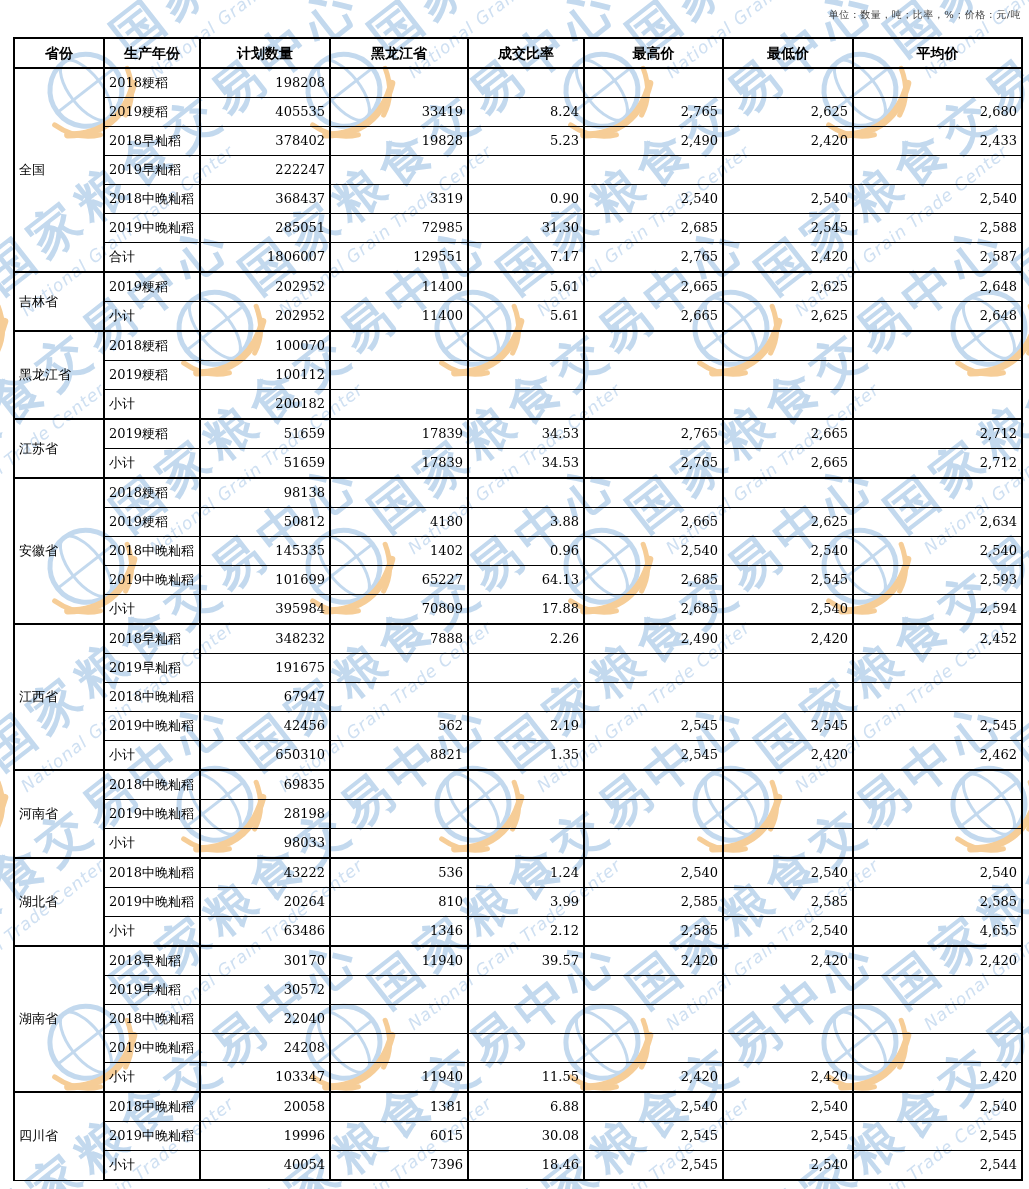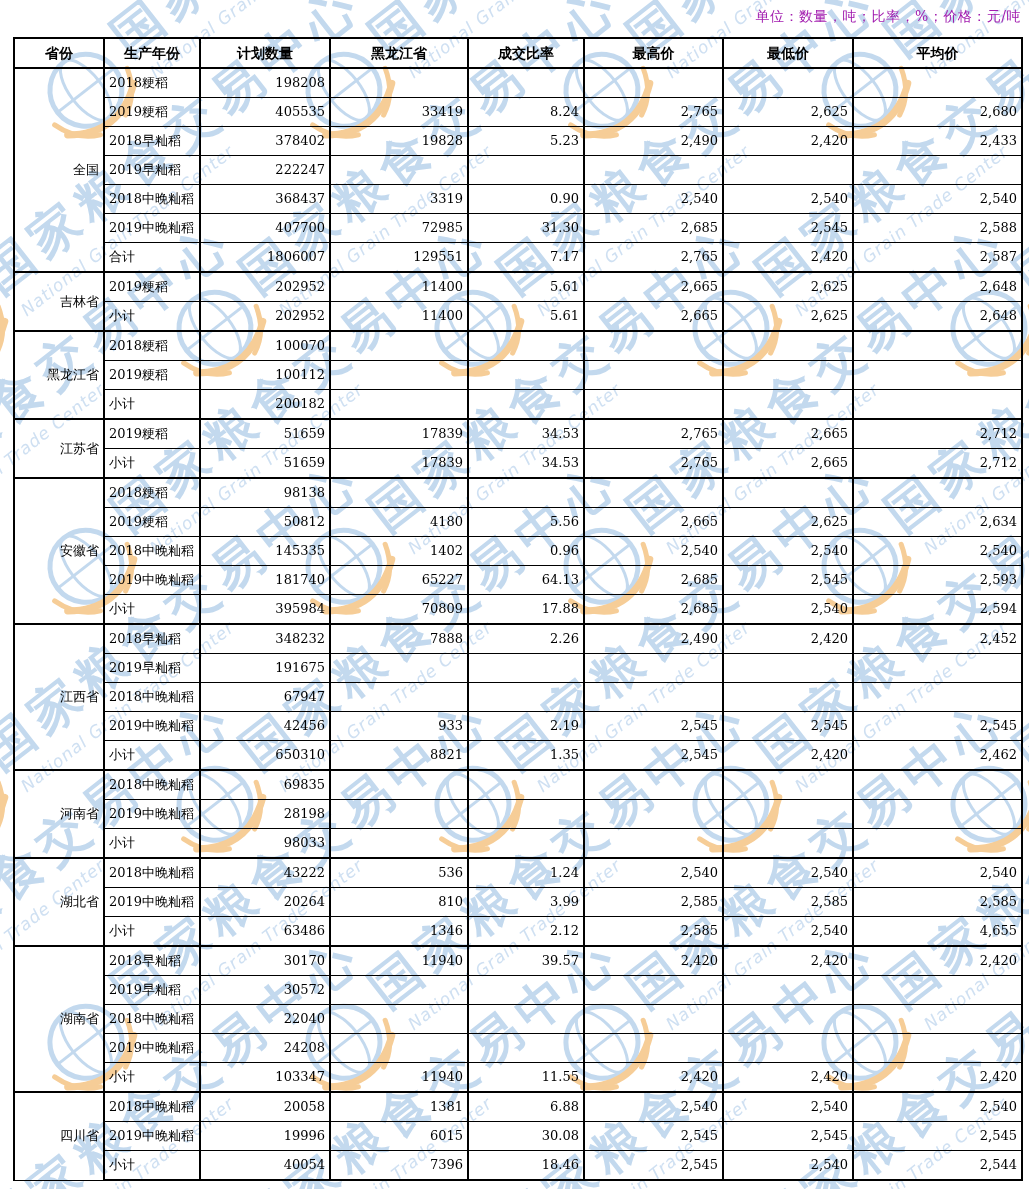--- a/index.html
+++ b/index.html
@@ -7,40 +7,40 @@
     width:1029px;height:1189px;position:relative;background:#ffffff;
     font-family:"DejaVu Serif","Liberation Serif",serif;
     overflow:hidden;
   }
   #watermark-layer{
     position:absolute;left:0;top:0;width:1029px;height:1189px;
     z-index:0;pointer-events:none;
   }
   #units-note{
     position:absolute;top:8px;right:8px;z-index:2;
-    font-size:14px;color:#a21caf;letter-spacing:0.5px;
+    font-size:10px;color:#404040;letter-spacing:0.5px;
   }
   #grain-table{
     position:absolute;left:13px;top:37px;z-index:1;
     width:1008px;border-collapse:collapse;table-layout:fixed;
     background:transparent;
   }
   #grain-table th,#grain-table td{
     border-left:2px solid #000;border-right:2px solid #000;
     border-top:1px solid #000;border-bottom:1px solid #000;
     height:28px;padding:0 4px;font-size:13px;color:#000;
     overflow:hidden;background:transparent;line-height:1.05;
   }
   #grain-table th{
     font-weight:bold;font-size:14px;text-align:center;
     border-top:2px solid #000;
   }
   #grain-table tr.section-start td{border-top:2px solid #000;}
   #grain-table tr:last-child td{border-bottom:2px solid #000;}
-  td.province-cell{text-align:right;font-size:14px;}
+  td.province-cell{text-align:left;font-size:14px;}
   td.year-cell{text-align:left;padding:0 1px;}
   td.num-cell{text-align:right;padding-right:6px;font-size:13.5px;}
   col.c-prov{width:90px;}  col.c-year{width:96px;}
   col.c-plan{width:130px;} col.c-deal{width:138px;}
   col.c-rate{width:116px;} col.c-high{width:139px;}
   col.c-low{width:130px;}  col.c-avg{width:169px;}
 </style>
 </head>
 <body>
 
@@ -160,21 +160,21 @@
         <td class="year-cell">2018中晚籼稻</td>
         <td class="num-cell">368437</td>
         <td class="num-cell">3319</td>
         <td class="num-cell">0.90</td>
         <td class="num-cell">2,540</td>
         <td class="num-cell">2,540</td>
         <td class="num-cell">2,540</td>
       </tr>
       <tr>
         <td class="year-cell">2019中晚籼稻</td>
-        <td class="num-cell">407700</td>
+        <td class="num-cell">285051</td>
         <td class="num-cell">72985</td>
         <td class="num-cell">31.30</td>
         <td class="num-cell">2,685</td>
         <td class="num-cell">2,545</td>
         <td class="num-cell">2,588</td>
       </tr>
       <tr>
         <td class="year-cell">合计</td>
         <td class="num-cell">1806007</td>
         <td class="num-cell">129551</td>
@@ -256,37 +256,37 @@
         <td class="num-cell"></td>
         <td class="num-cell"></td>
         <td class="num-cell"></td>
         <td class="num-cell"></td>
         <td class="num-cell"></td>
       </tr>
       <tr>
         <td class="year-cell">2019粳稻</td>
         <td class="num-cell">50812</td>
         <td class="num-cell">4180</td>
-        <td class="num-cell">5.56</td>
+        <td class="num-cell">3.88</td>
         <td class="num-cell">2,665</td>
         <td class="num-cell">2,625</td>
         <td class="num-cell">2,634</td>
       </tr>
       <tr>
         <td class="year-cell">2018中晚籼稻</td>
         <td class="num-cell">145335</td>
         <td class="num-cell">1402</td>
         <td class="num-cell">0.96</td>
         <td class="num-cell">2,540</td>
         <td class="num-cell">2,540</td>
         <td class="num-cell">2,540</td>
       </tr>
       <tr>
         <td class="year-cell">2019中晚籼稻</td>
-        <td class="num-cell">181740</td>
+        <td class="num-cell">101699</td>
         <td class="num-cell">65227</td>
         <td class="num-cell">64.13</td>
         <td class="num-cell">2,685</td>
         <td class="num-cell">2,545</td>
         <td class="num-cell">2,593</td>
       </tr>
       <tr>
         <td class="year-cell">小计</td>
         <td class="num-cell">395984</td>
         <td class="num-cell">70809</td>
@@ -319,21 +319,21 @@
         <td class="num-cell">67947</td>
         <td class="num-cell"></td>
         <td class="num-cell"></td>
         <td class="num-cell"></td>
         <td class="num-cell"></td>
         <td class="num-cell"></td>
       </tr>
       <tr>
         <td class="year-cell">2019中晚籼稻</td>
         <td class="num-cell">42456</td>
-        <td class="num-cell">933</td>
+        <td class="num-cell">562</td>
         <td class="num-cell">2.19</td>
         <td class="num-cell">2,545</td>
         <td class="num-cell">2,545</td>
         <td class="num-cell">2,545</td>
       </tr>
       <tr>
         <td class="year-cell">小计</td>
         <td class="num-cell">650310</td>
         <td class="num-cell">8821</td>
         <td class="num-cell">1.35</td>

